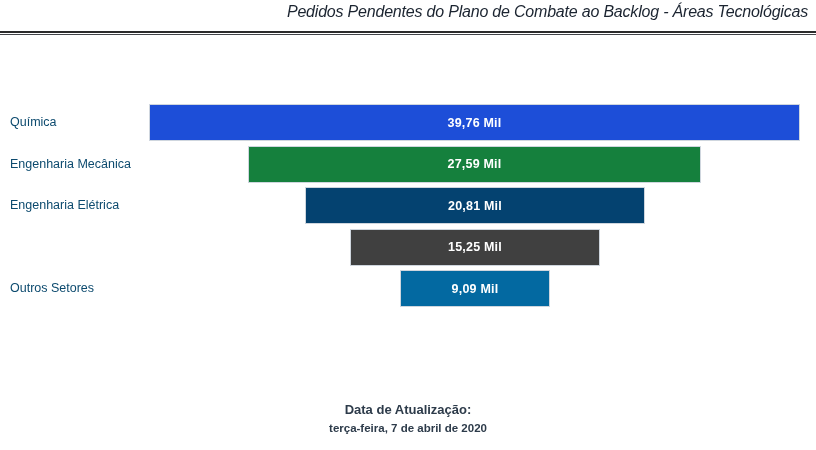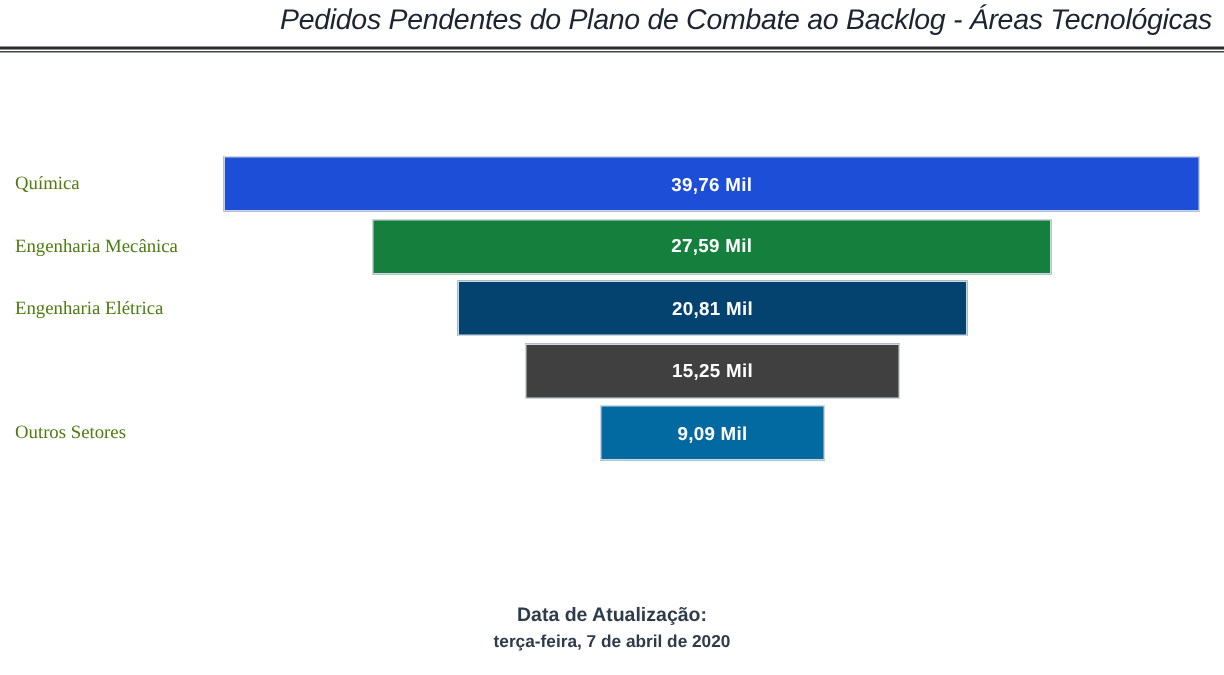--- a/index.html
+++ b/index.html
@@ -22,21 +22,21 @@
     top: 0;
     width: 816px;
     height: 36px;
     box-sizing: border-box;
   }
   #chart-title {
     position: absolute;
     right: 8px;
     top: 3px;
     font-style: italic;
-    font-size: 19px;
+    font-size: 16px;
     letter-spacing: -0.2px;
     color: #1b2430;
     white-space: nowrap;
     font-family: "Liberation Sans", sans-serif;
   }
   #title-rule {
     position: absolute;
     left: 0;
     top: 31px;
     width: 816px;
@@ -61,23 +61,23 @@
     width: 816px;
     height: 45px;
   }
   .category-label {
     position: absolute;
     left: 10px;
     top: 0;
     height: 45px;
     line-height: 45px;
     font-size: 12.5px;
-    color: #4d7c0f;
+    color: #0c4a6e;
     white-space: nowrap;
-    font-family: Liberation Serif, serif;
+    font-family: Liberation Sans, sans-serif;
   }
   .funnel-bar {
     position: absolute;
     top: 4px;
     height: 37px;
     box-sizing: border-box;
     border: 1px solid #cfd6de;
     display: flex;
     align-items: center;
     justify-content: center;

